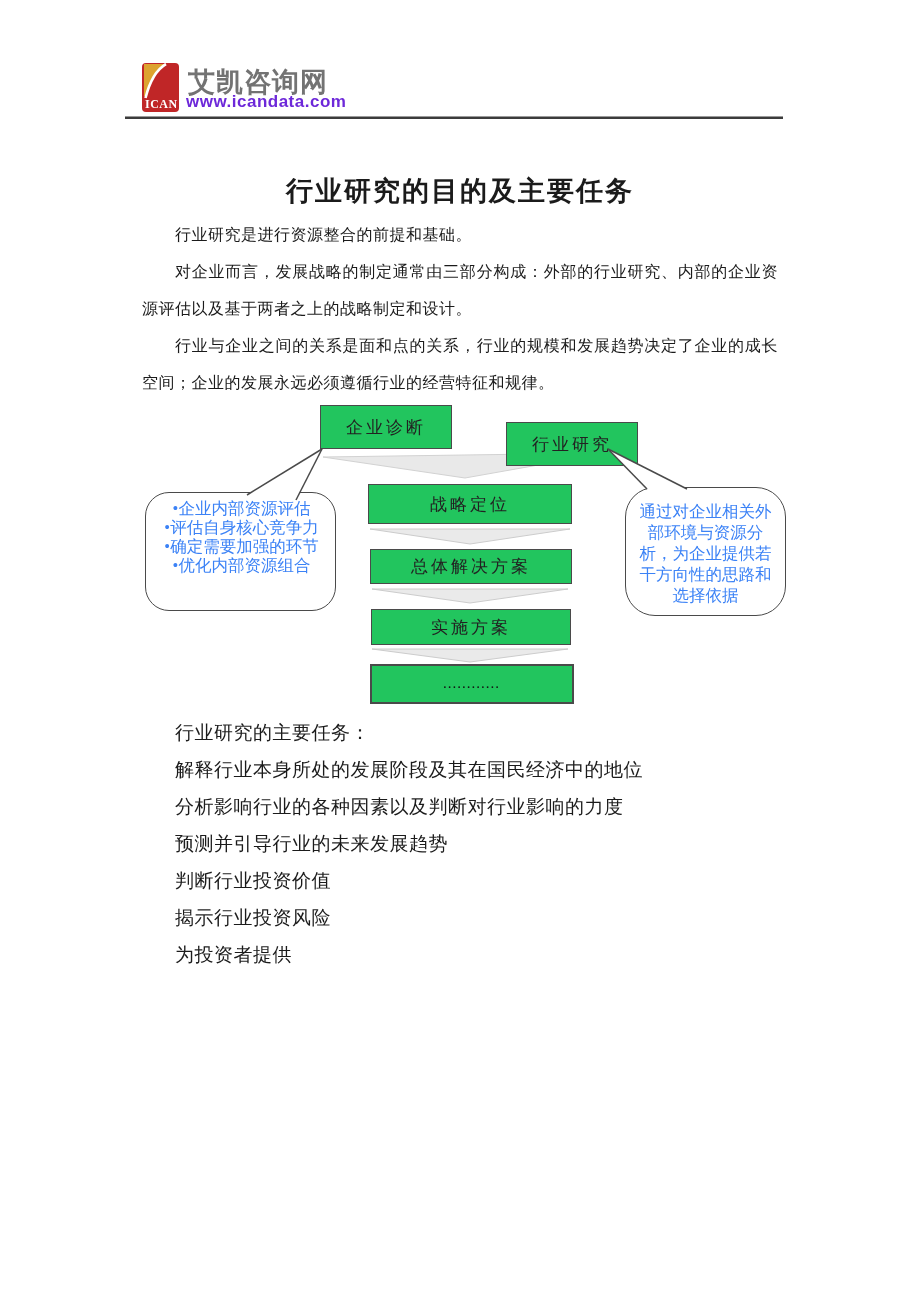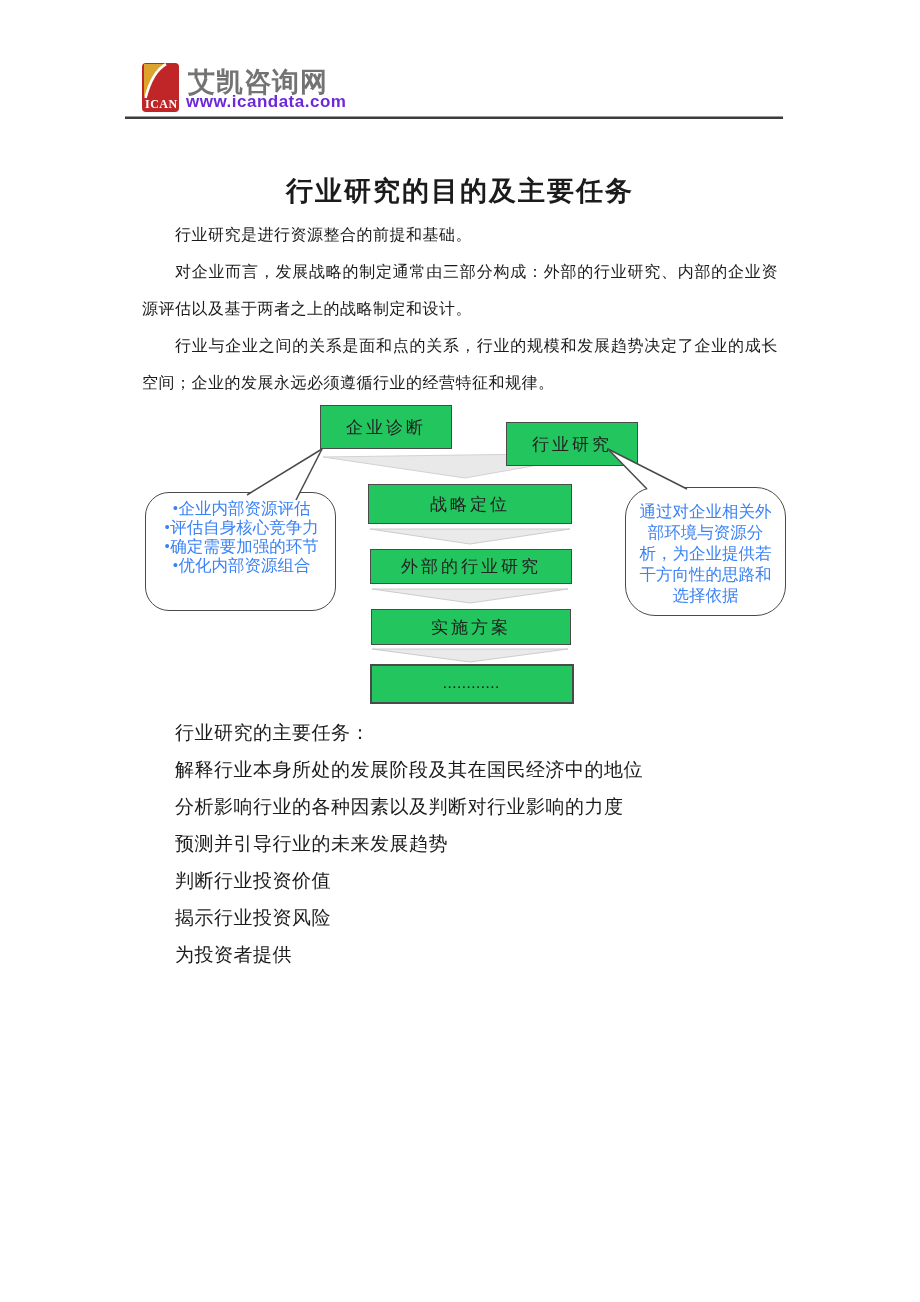--- a/index.html
+++ b/index.html
@@ -115,21 +115,21 @@
       <span>企业诊断</span>
     </div>
     <div class="dbox box-top-right">
       <span>行业研究</span>
     </div>
 
     <div class="dbox box-flow-0">
       <span>战略定位</span>
     </div>
     <div class="dbox box-flow-1">
-      <span>外部的行业研究</span>
+      <span>总体解决方案</span>
     </div>
     <div class="dbox box-flow-2">
       <span>实施方案</span>
     </div>
     <div class="dbox box-flow-3">
       <span class="dots">............</span>
     </div>
 
     <div class="bubble bubble-left">
       <div class="bullet-item"><span>•</span><span>企业内部资源评估</span></div>

